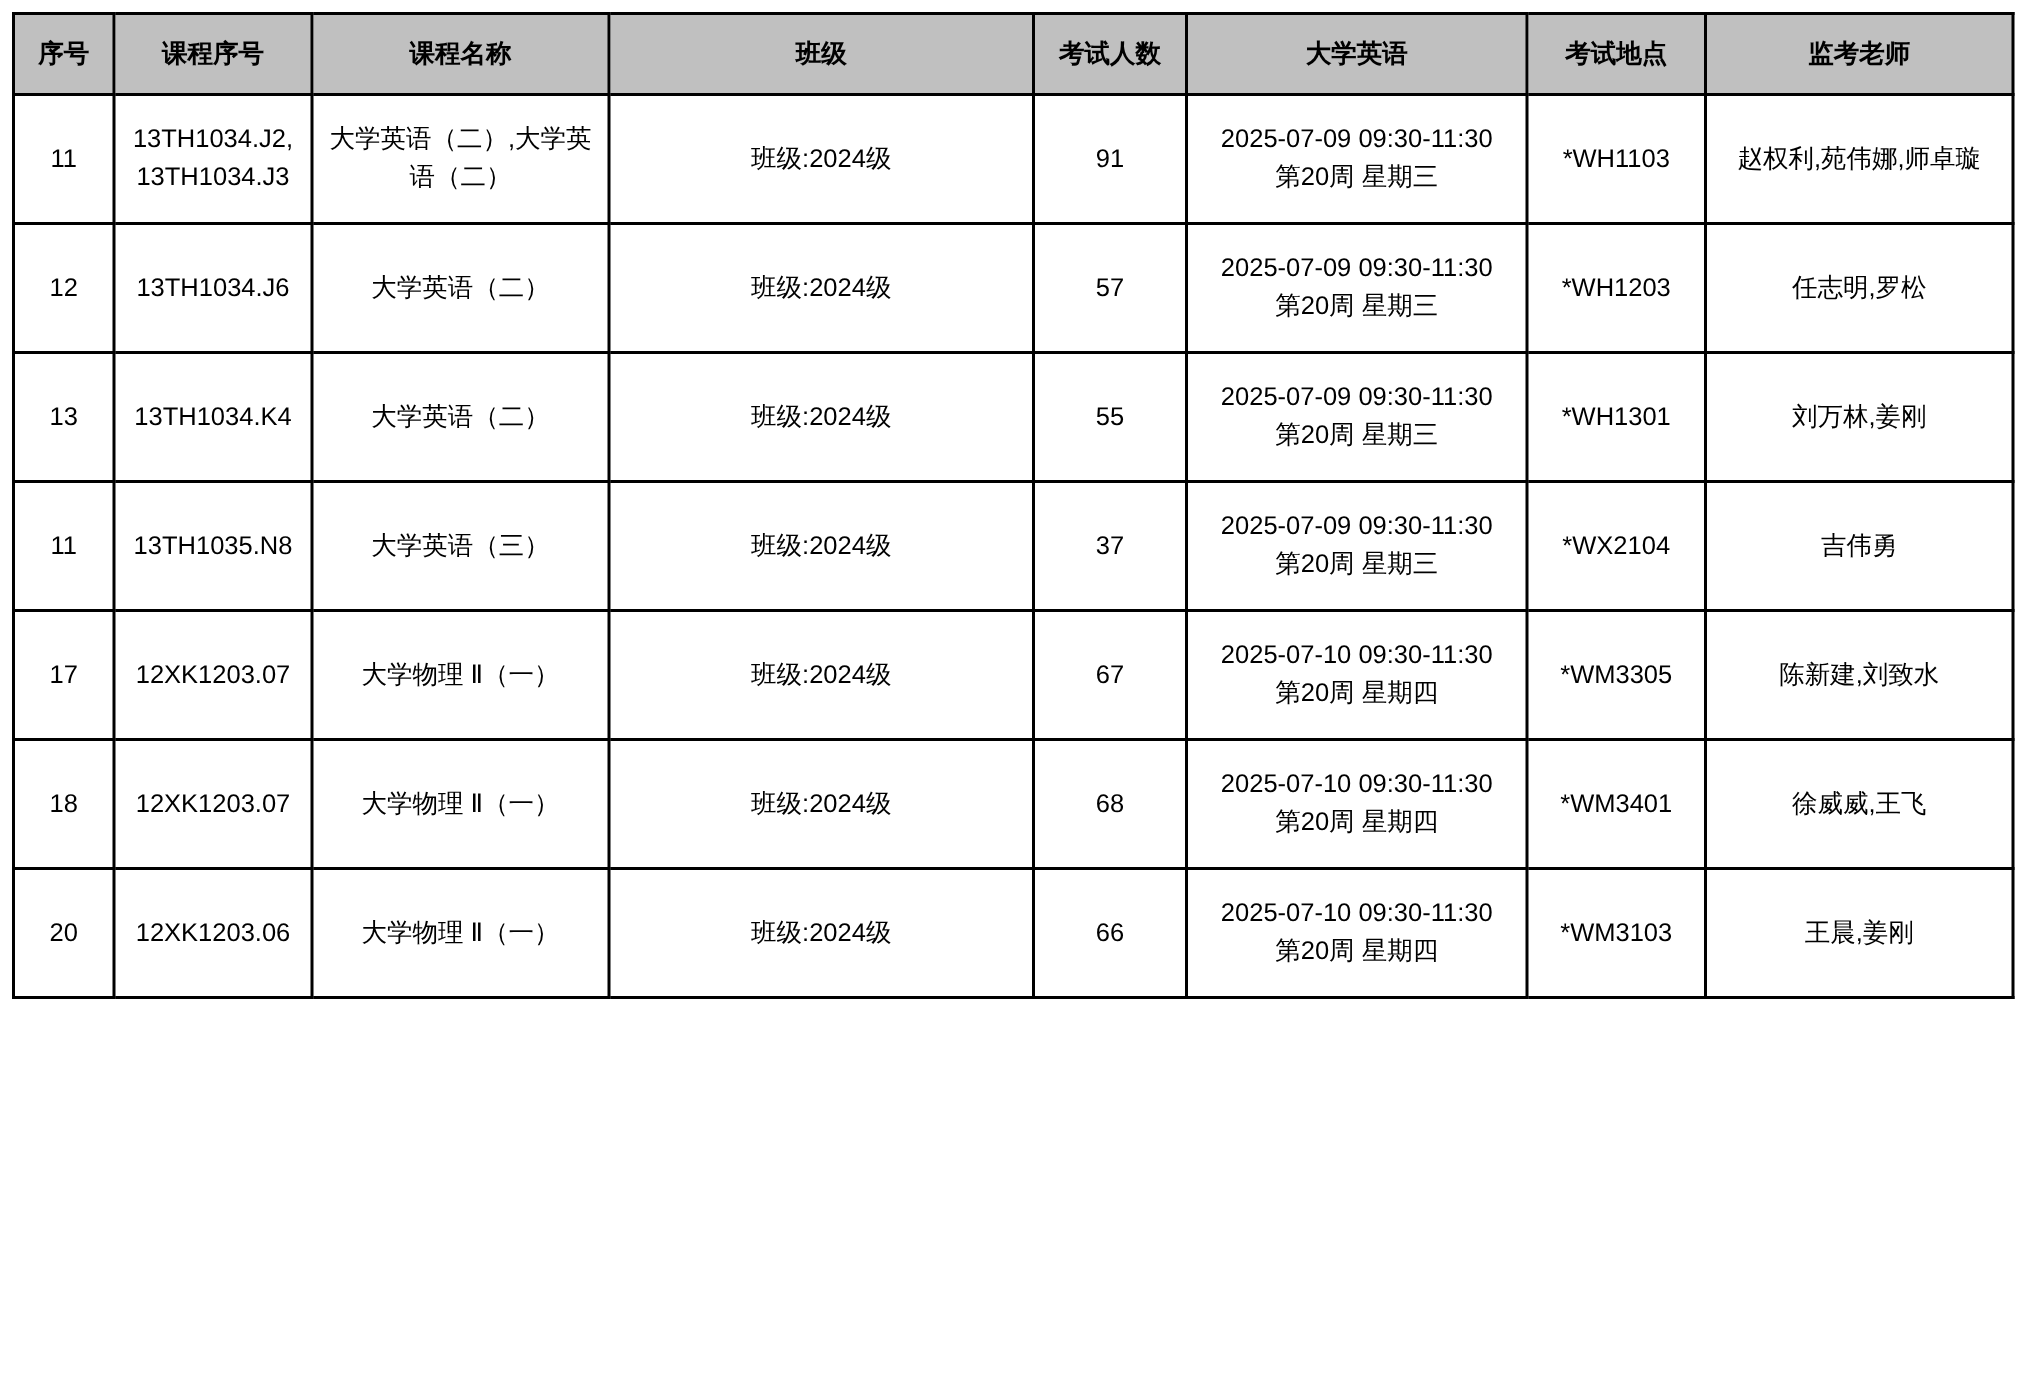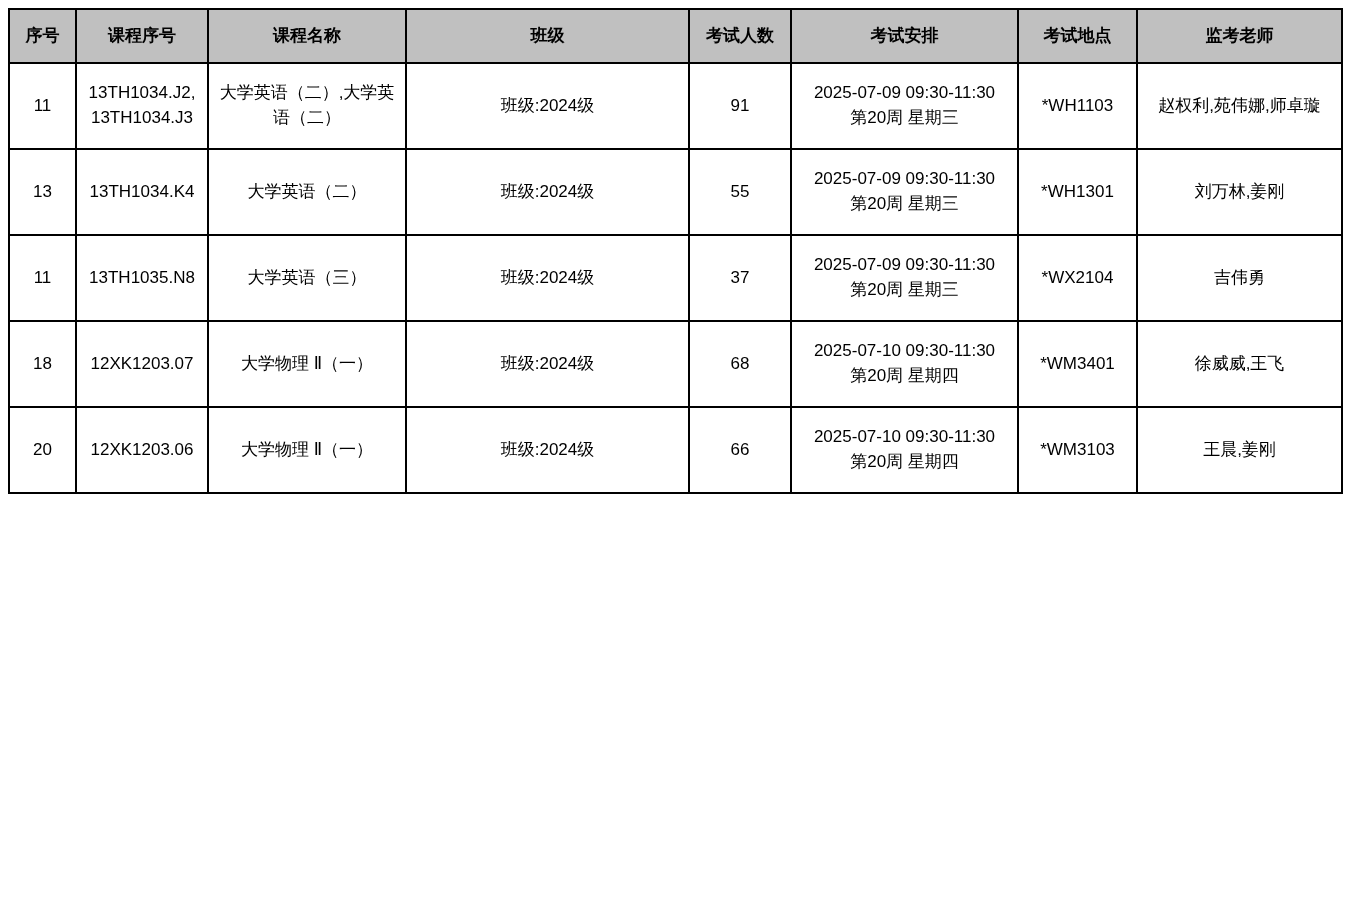--- a/index.html
+++ b/index.html
@@ -68,38 +68,51 @@
         <col class="col-loc">
         <col class="col-inv">
     </colgroup>
     <thead>
       <tr id="header-row">
           <th>序号</th>
           <th>课程序号</th>
           <th>课程名称</th>
           <th>班级</th>
           <th>考试人数</th>
-          <th>考试安排</th>
+          <th>大学英语</th>
           <th>考试地点</th>
           <th>监考老师</th>
         </tr>
     </thead>
     <tbody id="table-body">
         <tr>
           <td>11</td>
           <td>13TH1034.J2, 13TH1034.J3</td>
           <td>大学英语（二）,大学英语（二）</td>
           <td>班级:2024级</td>
           <td>91</td>
           <td>
             <div>2025-07-09 09:30-11:30</div>
             <div>第20周 星期三</div>
           </td>
           <td>*WH1103</td>
           <td>赵权利,苑伟娜,师卓璇</td>
+        </tr>
+        <tr>
+          <td>12</td>
+          <td>13TH1034.J6</td>
+          <td>大学英语（二）</td>
+          <td>班级:2024级</td>
+          <td>57</td>
+          <td>
+            <div>2025-07-09 09:30-11:30</div>
+            <div>第20周 星期三</div>
+          </td>
+          <td>*WH1203</td>
+          <td>任志明,罗松</td>
         </tr>
         <tr>
           <td>13</td>
           <td>13TH1034.K4</td>
           <td>大学英语（二）</td>
           <td>班级:2024级</td>
           <td>55</td>
           <td>
             <div>2025-07-09 09:30-11:30</div>
             <div>第20周 星期三</div>
@@ -112,20 +125,33 @@
           <td>13TH1035.N8</td>
           <td>大学英语（三）</td>
           <td>班级:2024级</td>
           <td>37</td>
           <td>
             <div>2025-07-09 09:30-11:30</div>
             <div>第20周 星期三</div>
           </td>
           <td>*WX2104</td>
           <td>吉伟勇</td>
+        </tr>
+        <tr>
+          <td>17</td>
+          <td>12XK1203.07</td>
+          <td>大学物理 Ⅱ（一）</td>
+          <td>班级:2024级</td>
+          <td>67</td>
+          <td>
+            <div>2025-07-10 09:30-11:30</div>
+            <div>第20周 星期四</div>
+          </td>
+          <td>*WM3305</td>
+          <td>陈新建,刘致水</td>
         </tr>
         <tr>
           <td>18</td>
           <td>12XK1203.07</td>
           <td>大学物理 Ⅱ（一）</td>
           <td>班级:2024级</td>
           <td>68</td>
           <td>
             <div>2025-07-10 09:30-11:30</div>
             <div>第20周 星期四</div>

